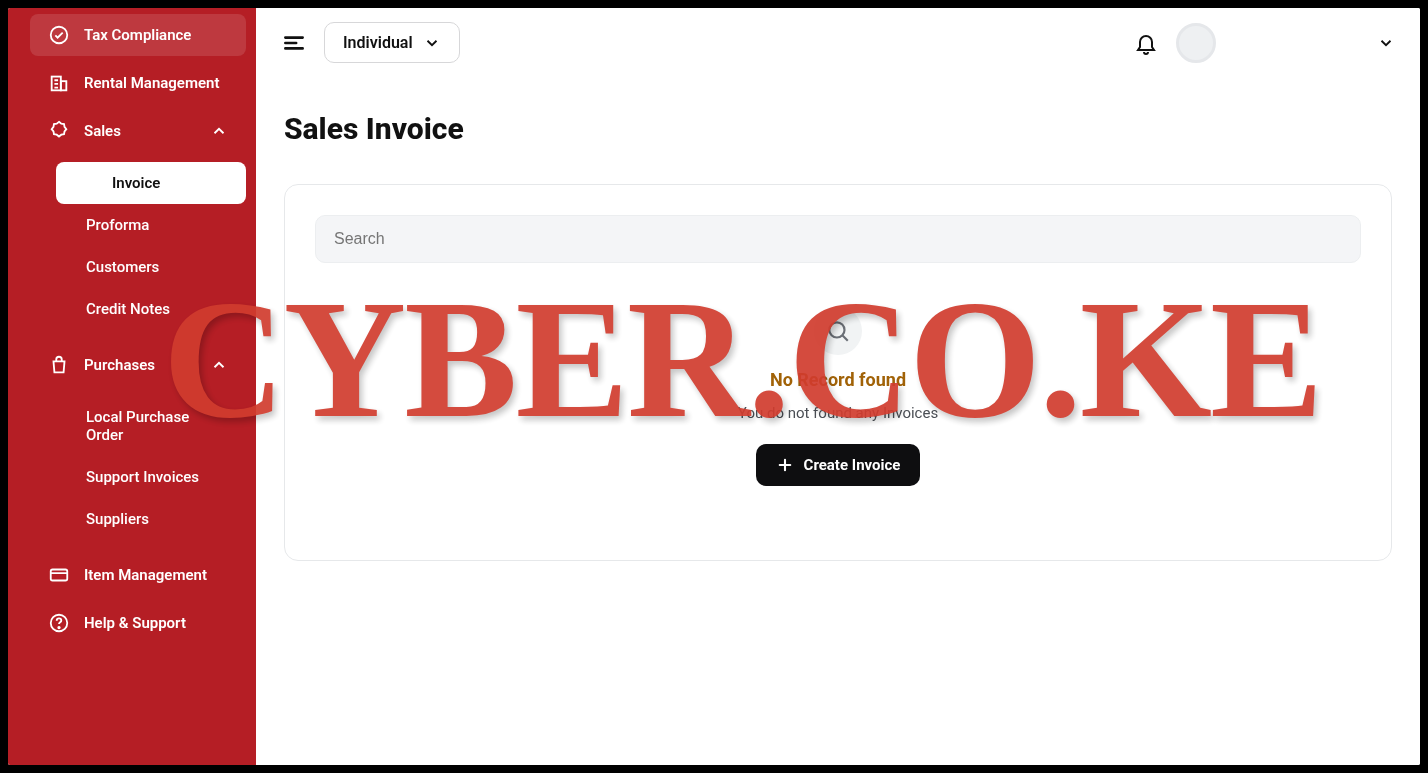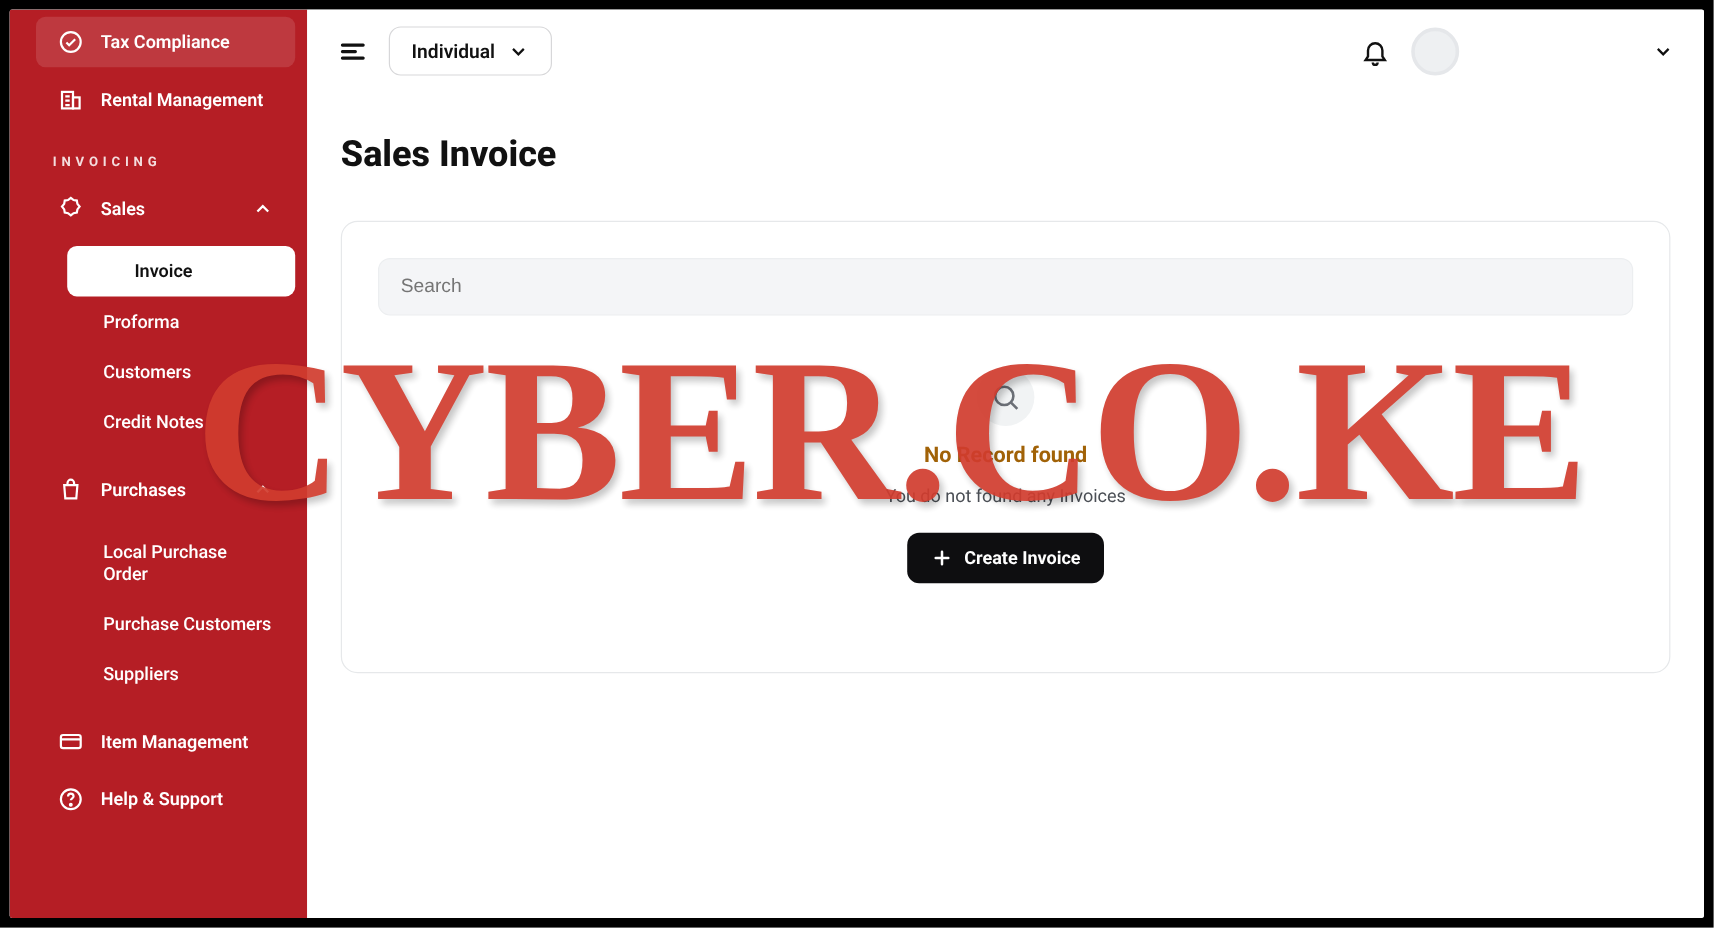--- a/index.html
+++ b/index.html
@@ -239,21 +239,20 @@
       <span class="icon">
         <svg width="22" height="22" viewBox="0 0 24 24" fill="none" stroke="#fff" stroke-width="2">
           <rect x="4" y="5" width="10" height="15"></rect>
             <rect x="14" y="10" width="6" height="10"></rect>
           <path d="M7 9h4M7 13h4M7 17h4"></path>
         </svg>
       </span>
       <span>Rental Management</span>
     </div>
 
-    <div class="section-header">INVOICING</div>
 
     <div class="nav-item">
       <span class="icon">
         <svg width="22" height="22" viewBox="0 0 24 24" fill="none" stroke="#fff" stroke-width="2">
           <path d="M12 2l2.5 2 3 .5.5 3 2 2.5-2 2.5-.5 3-3 .5L12 18l-2.5-2-3-.5-.5-3L4 10l2-2.5.5-3 3-.5L12 2z"></path>
         </svg>
       </span>
       <span>Sales</span>
       <span class="chev">
         <svg width="18" height="18" viewBox="0 0 24 24" fill="none" stroke="#fff" stroke-width="2.5">
@@ -279,21 +278,21 @@
       <span>Purchases</span>
       <span class="chev">
         <svg width="18" height="18" viewBox="0 0 24 24" fill="none" stroke="#fff" stroke-width="2.5">
             <path d="M6 15l6-6 6 6"></path>
           </svg>
       </span>
     </div>
 
     <div class="sub-list">
       <div class="sub-item">Local Purchase Order</div>
-      <div class="sub-item">Purchase Customers</div>
+      <div class="sub-item">Support Invoices</div>
       <div class="sub-item">Suppliers</div>
     </div>
 
     <div class="nav-item">
       <span class="icon">
         <svg width="22" height="22" viewBox="0 0 24 24" fill="none" stroke="#fff" stroke-width="2">
           <rect x="3" y="6" width="18" height="12" rx="2"></rect>
             <path d="M3 10h18"></path>
         </svg>
       </span>

